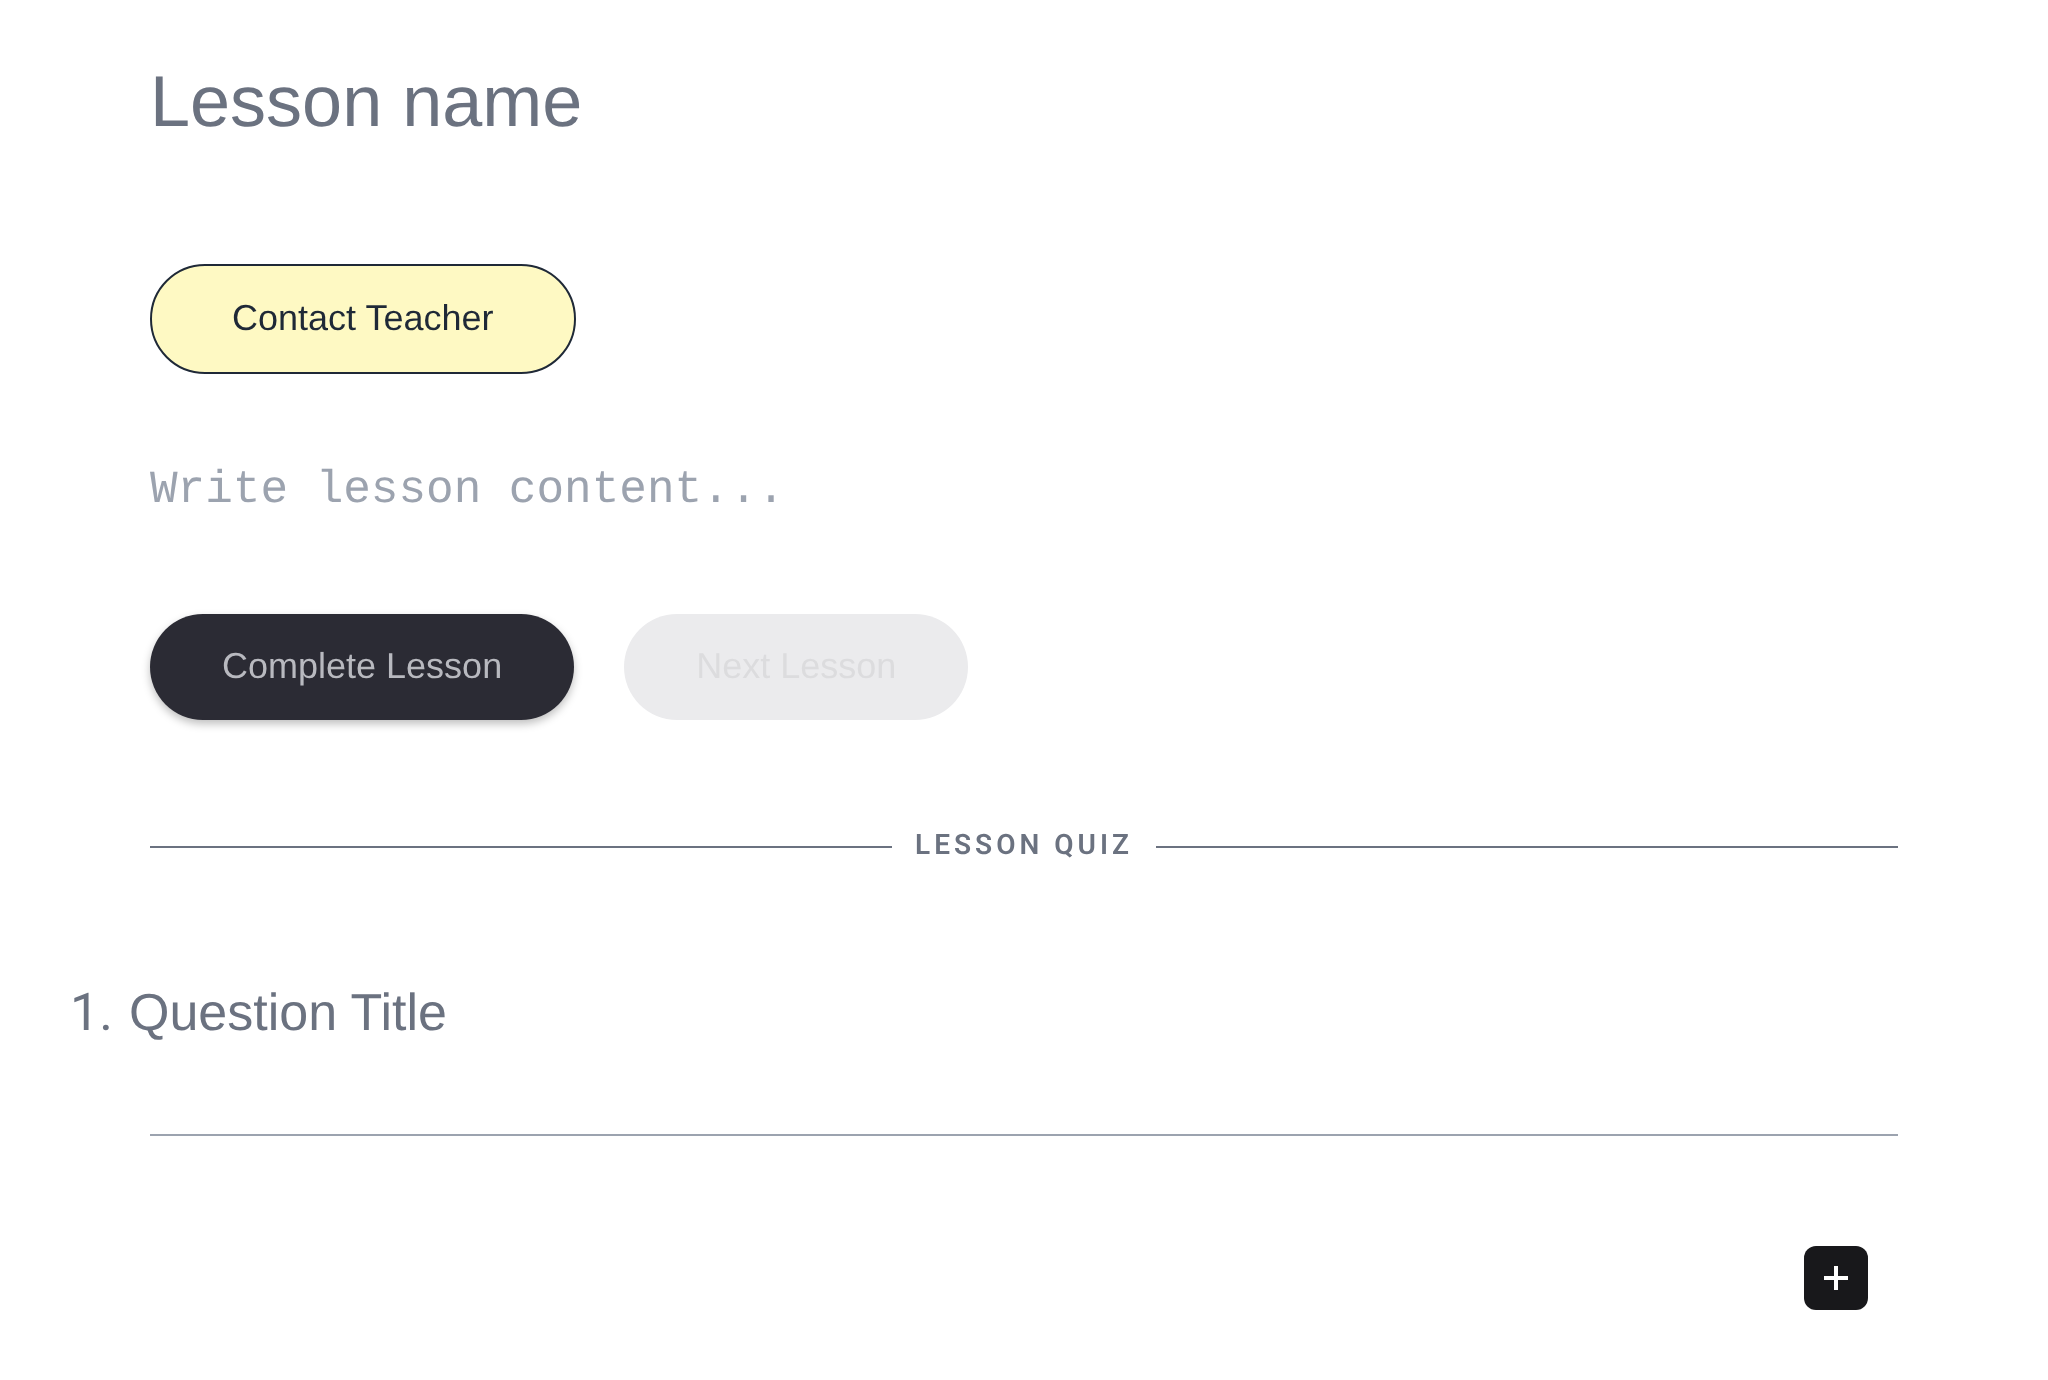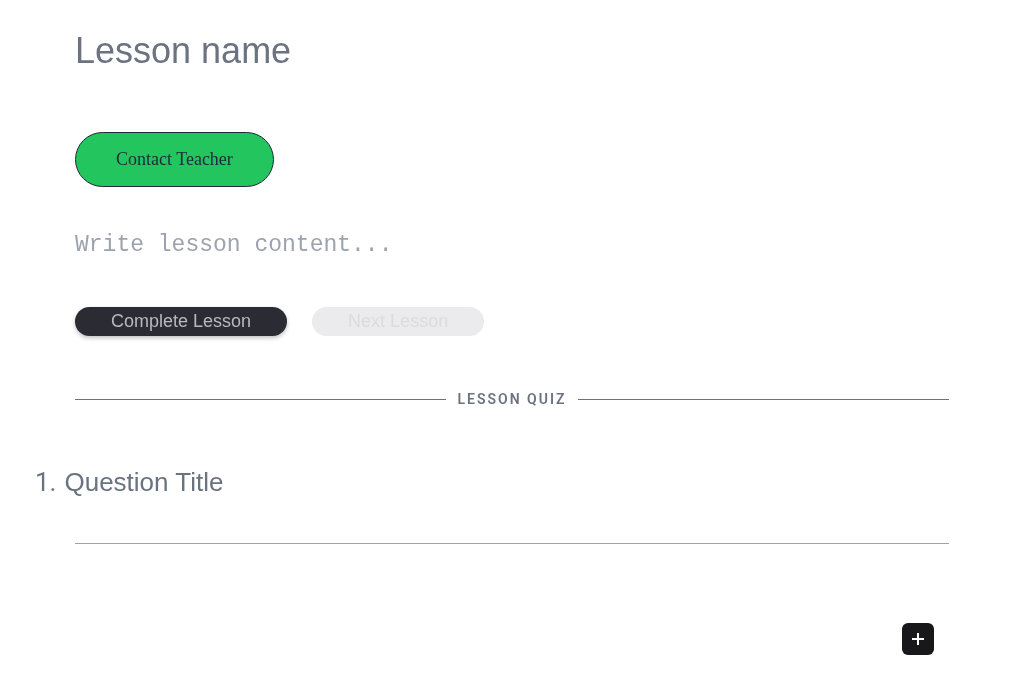--- a/index.html
+++ b/index.html
@@ -26,27 +26,26 @@
       background: transparent;
     }
     .lesson-title::placeholder {
       color: #6b7280;
     }
     .contact-btn {
       display: inline-block;
       padding: 16px 40px;
       border: 1.5px solid #1f2937;
       border-radius: 999px;
-      background: #22c55e;
+      background: #fef9c3;
       color: #1f2937;
       font-size: 18px;
       font-weight: 500;
       cursor: pointer;
       margin-bottom: 45px;
-      font-family: Liberation Serif, serif;
     }
     .lesson-content {
       font-size: 23px;
       color: #9ca3af;
       border: none;
       outline: none;
       width: 100%;
       resize: none;
       background: transparent;
       margin-bottom: 45px;
@@ -54,21 +53,21 @@
     }
     .lesson-content::placeholder {
       color: #9ca3af;
     }
     .action-row {
       display: flex;
       gap: 25px;
       margin-bottom: 55px;
     }
     .action-btn {
-      padding: 4px 36px;
+      padding: 16px 36px;
       border-radius: 999px;
       font-size: 18px;
       font-weight: 400;
       cursor: pointer;
     }
     .action-btn.dark {
       background: #2b2b34;
       color: #b8b9bf;
       border: none;
       box-shadow: 0 2px 4px rgba(0,0,0,0.25);

